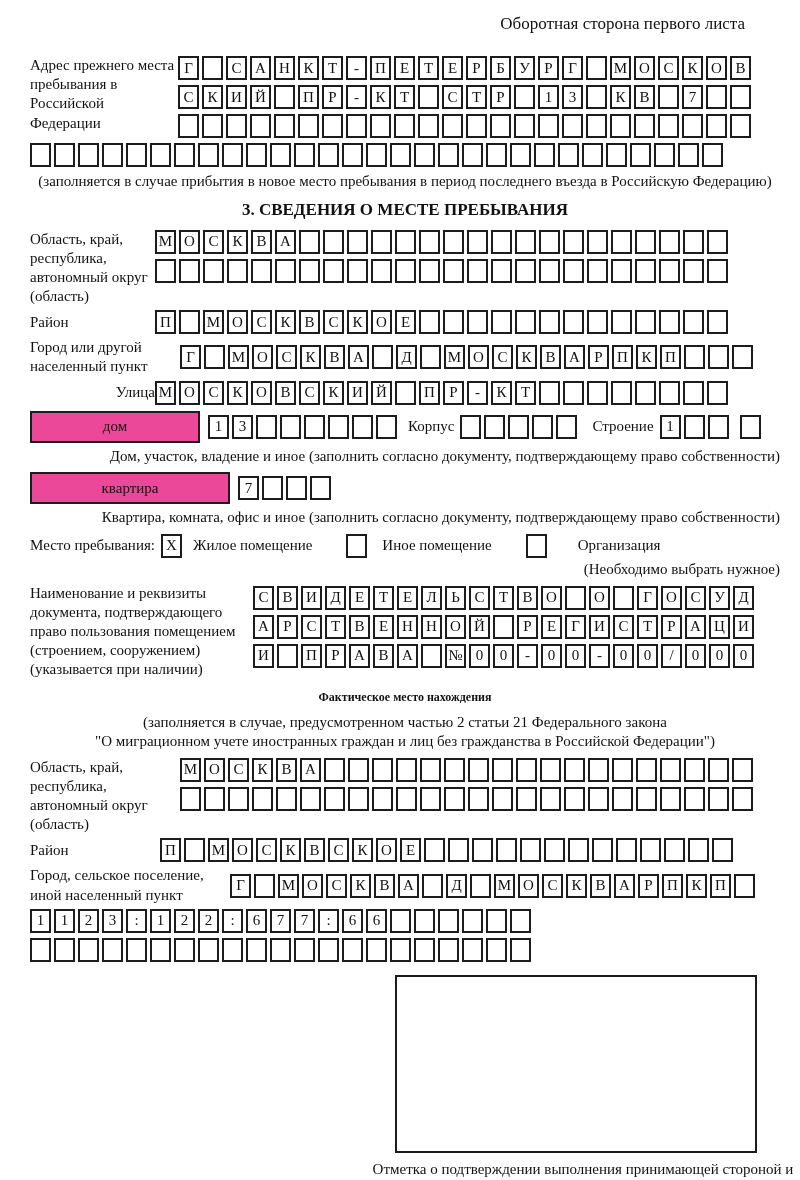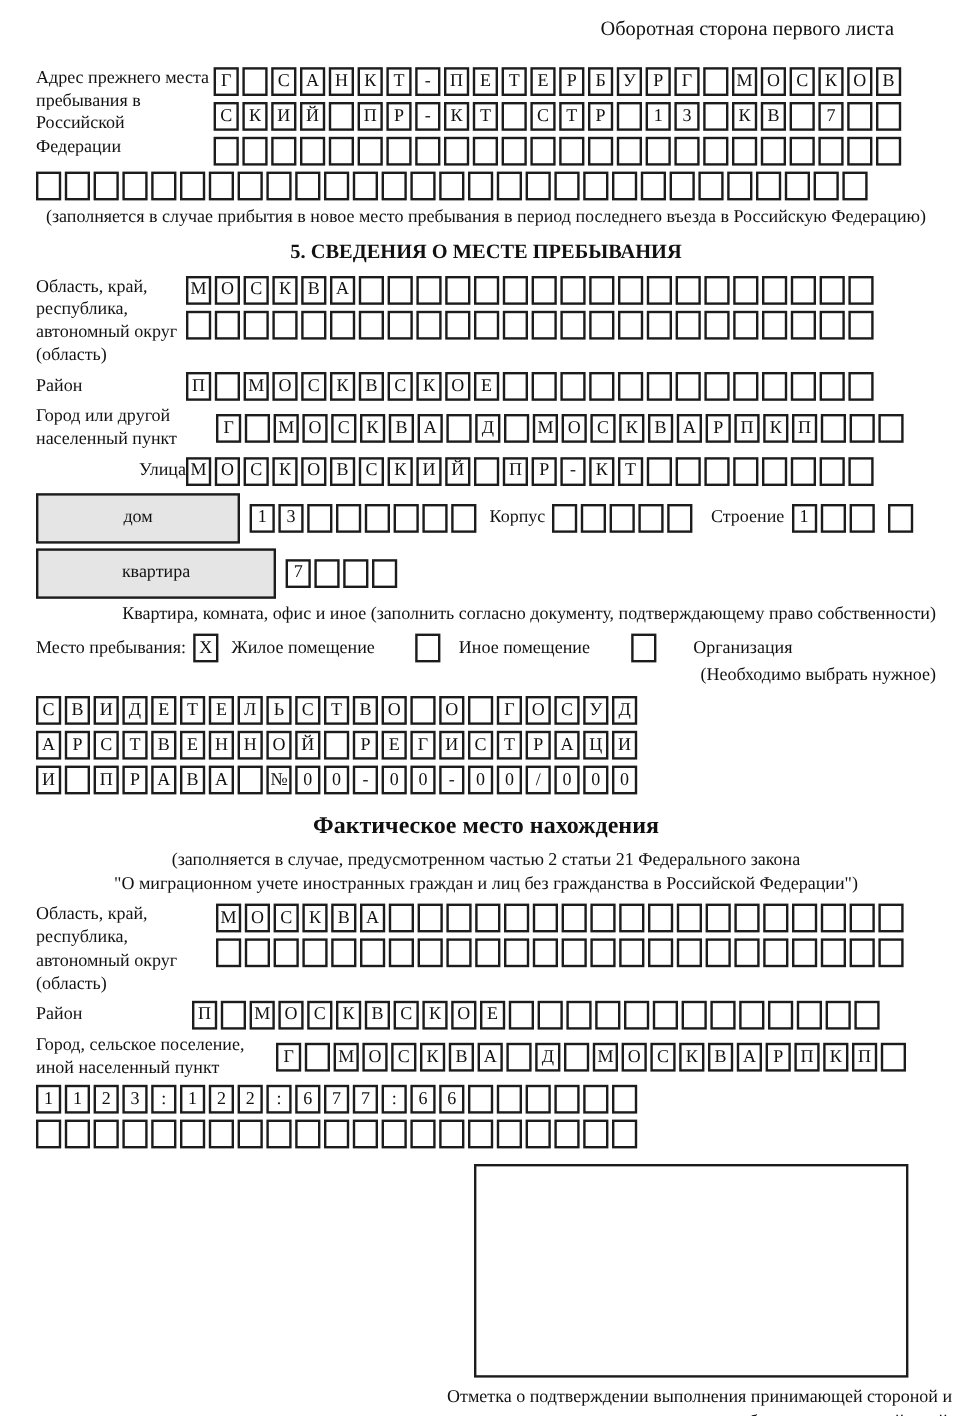--- a/index.html
+++ b/index.html
@@ -13,23 +13,23 @@
   .w148{width:148px;} .w125{width:125px;} .w150{width:150px;} .w200{width:200px;}
   .w130{width:130px;} .w223{width:223px;}
   .cells{display:flex;}
   .cellrow{margin-bottom:5px;}
   .cell{box-sizing:border-box;width:21px;height:24px;border:2px solid #1c1c1c;margin-right:3px;
         display:flex;align-items:center;justify-content:center;font-size:15px;line-height:1;
         background:#fff;flex:0 0 auto;}
   .caption{font-size:15px;line-height:1.3;}
   .caption.centered{text-align:center;}
   .sec-title{text-align:center;font-weight:bold;font-size:17px;margin:8px 0 10px 0;}
-  .sub-title{text-align:center;font-weight:bold;font-size:20px;margin:10px 0 8px 0;}
-  .widebox{box-sizing:border-box;height:42px;border:2px solid #1c1c1c;display:flex;
-           align-items:center;justify-content:center;font-size:15px;background:#e5e5e5;flex:0 0 auto;}
+  .sub-title{text-align:center;font-weight:bold;font-size:12px;margin:10px 0 8px 0;}
+  .widebox{box-sizing:border-box;height:32px;border:2px solid #1c1c1c;display:flex;
+           align-items:center;justify-content:center;font-size:15px;background:#ec4899;flex:0 0 auto;}
   .gap8{width:8px;flex:0 0 auto;} .gap12{width:12px;flex:0 0 auto;} .gap28{width:28px;flex:0 0 auto;}
   .inline-lbl{font-size:15px;margin-right:6px;flex:0 0 auto;}
   .mb4{margin-bottom:4px;} .mb6{margin-bottom:6px;text-align:right;}
   .choose-note{margin-left:185px;font-size:15px;margin-top:3px;}
   .stamp-box{box-sizing:border-box;margin-left:365px;width:362px;height:178px;border:2px solid #1c1c1c;margin-top:8px;}
   .stamp-caption{margin-left:338px;width:430px;text-align:center;font-size:15px;line-height:1.35;margin-top:6px;}
   .doc-cells{padding-top:2px;}
 </style>
 </head>
 <body>
@@ -147,21 +147,21 @@
       <div class="cell"></div>
       <div class="cell"></div>
       <div class="cell"></div>
       <div class="cell"></div>
       <div class="cell"></div>
       <div class="cell"></div>
       <div class="cell"></div>
     </div>
   <div class="caption centered mb4">(заполняется в случае прибытия в новое место пребывания в период последнего въезда в Российскую Федерацию)</div>
 
-  <div class="sec-title">5. СВЕДЕНИЯ О МЕСТЕ ПРЕБЫВАНИЯ</div>
+  <div class="sec-title">3. СВЕДЕНИЯ О МЕСТЕ ПРЕБЫВАНИЯ</div>
 
   <div class="frow top mb4">
     <div class="lbl w125">Область, край, республика, автономный округ (область)</div>
     <div>
       <div class="cells cellrow">
           <div class="cell">М</div>
           <div class="cell">О</div>
           <div class="cell">С</div>
           <div class="cell">К</div>
           <div class="cell">В</div>
@@ -331,20 +331,21 @@
     <div class="cells">
         <div class="cell">1</div>
         <div class="cell"></div>
         <div class="cell"></div>
       </div>
     <div class="gap8"></div>
     <div class="cells">
         <div class="cell"></div>
       </div>
   </div>
+  <div class="caption mb6">Дом, участок, владение и иное (заполнить согласно документу, подтверждающему право собственности)</div>
 
   <div class="frow center mb4">
     <div class="widebox" style="width:200px">квартира</div>
     <div class="gap8"></div>
     <div class="cells">
         <div class="cell">7</div>
         <div class="cell"></div>
         <div class="cell"></div>
         <div class="cell"></div>
       </div>
@@ -361,20 +362,21 @@
     <div class="gap12"></div>
     <div class="inline-lbl">Иное помещение</div>
     <div class="gap28"></div>
     <div class="cell"></div>
     <div class="gap28"></div>
     <div class="inline-lbl">Организация</div>
   </div>
   <div class="choose-note mb6">(Необходимо выбрать нужное)</div>
 
   <div class="frow top mb4">
+    <div class="lbl w223">Наименование и реквизиты документа, подтверждающего право пользования помещением (строением, сооружением) (указывается при наличии)</div>
     <div class="doc-cells">
       <div class="cells cellrow">
           <div class="cell">С</div>
           <div class="cell">В</div>
           <div class="cell">И</div>
           <div class="cell">Д</div>
           <div class="cell">Е</div>
           <div class="cell">Т</div>
           <div class="cell">Е</div>
           <div class="cell">Л</div>

